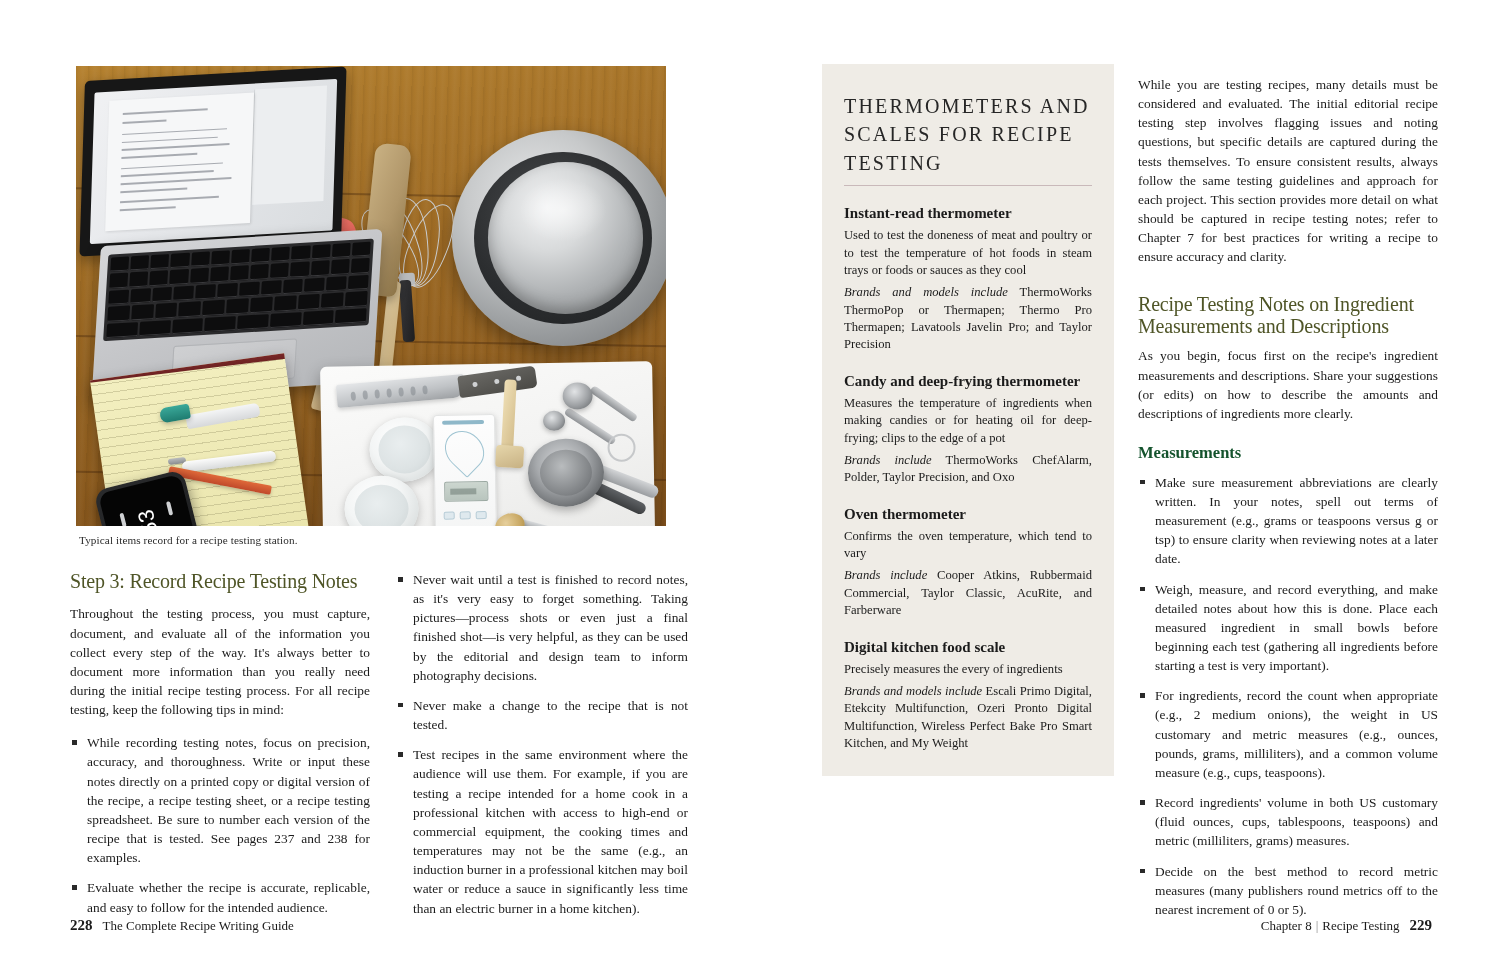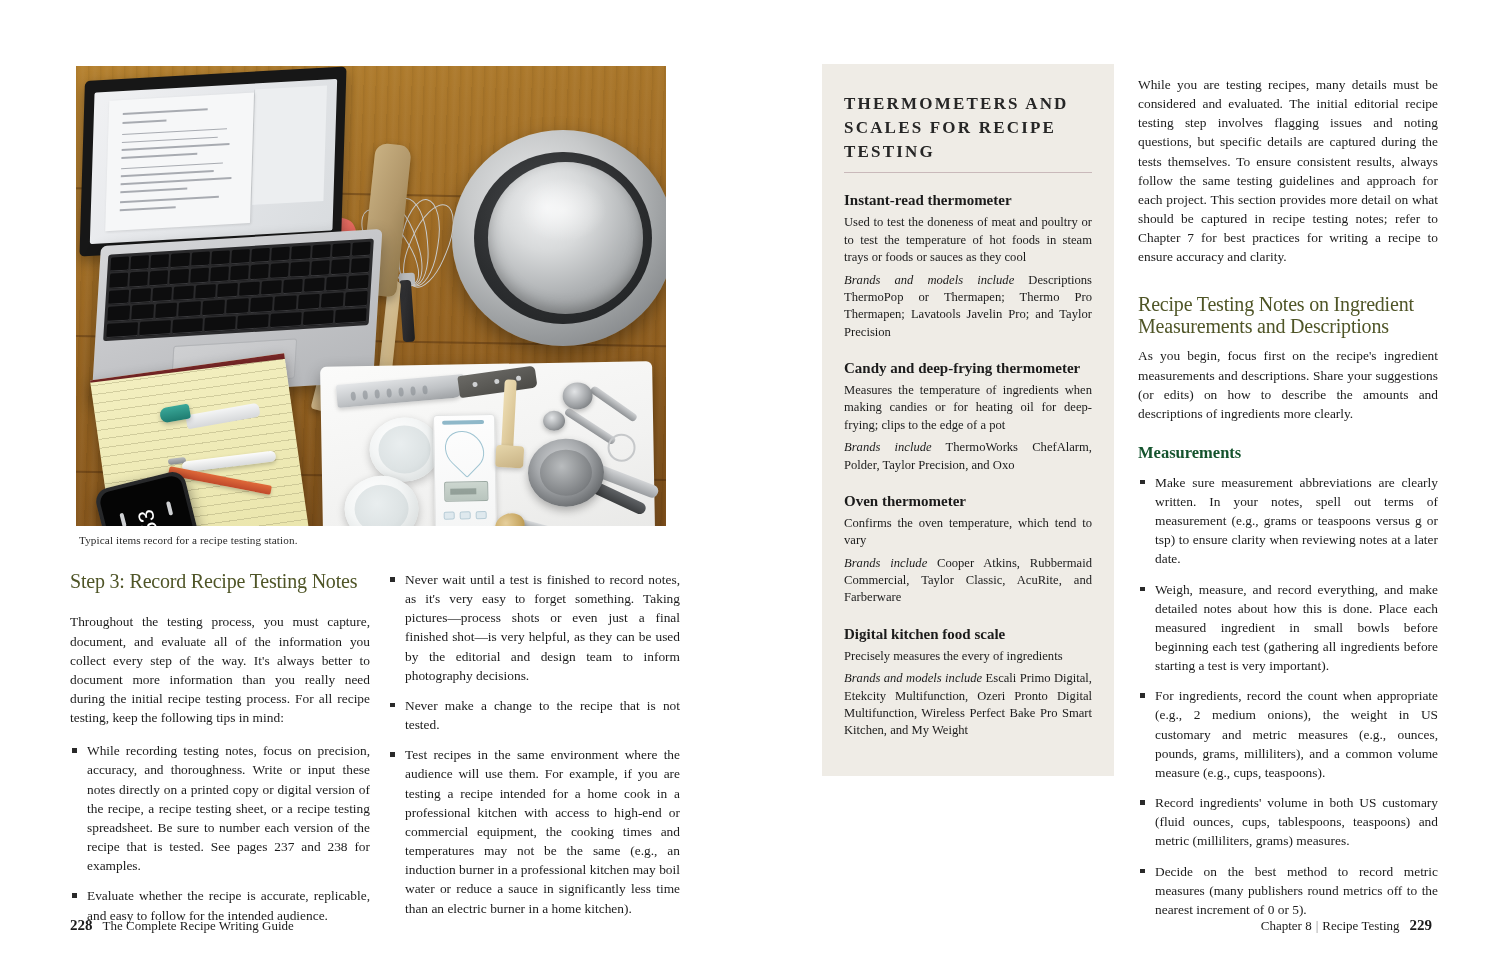--- a/index.html
+++ b/index.html
@@ -405,21 +405,21 @@
     position:relative; padding-left: 17px; margin-bottom: 11px;
     font-size:13.4px; line-height:1.43; color:#1b1b1b; text-align: justify;
   }
   ul.bl > li::before {
     content:''; position:absolute; left:2px; top:7px;
     width:4.5px; height:4.5px; background:#2a2a2a;
   }
 
   
   .lcol1 { position:absolute; left:70px; top:570px; width:300px; }
-  .lcol2 { position:absolute; left:388px; top:570px; width:292px; }
+  .lcol2 { position:absolute; left:396px; top:570px; width:292px; }
 
   .footer-left {
     position:absolute; left:70px; top:917px;
     font-size:13px; color:#1b1b1b;
   }
   .footer-left .pg { font-weight:bold; font-size:15px; margin-right:10px;}
   .footer-right {
     position:absolute; right:68px; top:917px;
     font-size:13px; color:#1b1b1b; text-align:right; white-space:nowrap;
   }
@@ -427,22 +427,22 @@
   .footer-right .sep { color:#8d8d8d; margin:0 4px;}
 
   
   .sidebox {
     position:absolute; left:822px; top:64px;
     width: 292px; height: 712px;
     background:#efece6;
   }
   .sidebox-inner { position:absolute; left:22px; right:22px; top:28px; }
   .sidebox-title {
-    font-size:17px; letter-spacing:2.2px; color:#262626;
-    line-height:1.42; font-weight:bold;
+    font-size:20px; letter-spacing:2.2px; color:#262626;
+    line-height:1.42; font-weight:normal;
   }
   .sidebox-rule {
     margin-top:8px; height:1px; background:#c9b9ba; width:100%;
   }
   .sb-h { font-weight:bold; font-size:15px; color:#1b1b1b; line-height:1.2; margin-top:18px; }
   .sb-p { font-size:12.6px; line-height:1.38; color:#1b1b1b; text-align:justify; margin-top:5px;}
   .sb-p .it { font-style:italic; }
 
   
   .rcol { position:absolute; left:1138px; top:66px; width:300px; }
@@ -644,21 +644,21 @@
           <div class="phone-bars" style="right:16px; top:24px; width:4px; height:14px;"></div>
         </div>
       </div>
     </div>
   </div>
 
   <div class="caption">Typical items record for a recipe testing station.</div>
 
   <div class="lcol1">
     <div class="h2-olive">Step 3: Record Recipe Testing Notes</div>
-    <div class="body" style="margin-top:20px;">Throughout the testing process, you must capture, document, and evaluate all of the information you collect every step of the way. It's always better to document more information than you really need during the initial recipe testing process. For all recipe testing, keep the following tips in mind:</div>
+    <div class="body" style="margin-top:12px;">Throughout the testing process, you must capture, document, and evaluate all of the information you collect every step of the way. It's always better to document more information than you really need during the initial recipe testing process. For all recipe testing, keep the following tips in mind:</div>
     <ul class="bl" style="margin-top:14px;">
       <li>While recording testing notes, focus on precision, accuracy, and thoroughness. Write or input these notes directly on a printed copy or digital version of the recipe, a recipe testing sheet, or a recipe testing spreadsheet. Be sure to number each version of the recipe that is tested. See pages 237 and 238 for examples.</li>
       <li>Evaluate whether the recipe is accurate, replicable, and easy to follow for the intended audience.</li>
     </ul>
   </div>
 
   <div class="lcol2">
     <ul class="bl">
       <li>Never wait until a test is finished to record notes, as it's very easy to forget something. Taking pictures—process shots or even just a final finished shot—is very helpful, as they can be used by the editorial and design team to inform photography decisions.</li>
       <li>Never make a change to the recipe that is not tested.</li>
@@ -671,21 +671,21 @@
   </div>
 
   <div class="sidebox">
     <div class="sidebox-inner">
       <div class="sidebox-title">THERMOMETERS AND SCALES FOR RECIPE TESTING</div>
       <div class="sidebox-rule"></div>
 
       <div>
         <div class="sb-h">Instant-read thermometer</div>
         <div class="sb-p">Used to test the doneness of meat and poultry or to test the temperature of hot foods in steam trays or foods or sauces as they cool</div>
-        <div class="sb-p"><span class="it">Brands and models include</span> <span>Descriptions ThermoPop or Thermapen; Thermo Pro Thermapen; Lavatools Javelin Pro; and Taylor Precision</span></div>
+        <div class="sb-p"><span class="it">Brands and models include</span> <span>ThermoWorks ThermoPop or Thermapen; Thermo Pro Thermapen; Lavatools Javelin Pro; and Taylor Precision</span></div>
       </div>
 
       <div style="margin-top:10px;">
         <div class="sb-h">Candy and deep-frying thermometer</div>
         <div class="sb-p">Measures the temperature of ingredients when making candies or for heating oil for deep-frying; clips to the edge of a pot</div>
         <div class="sb-p"><span class="it">Brands include</span> <span>ThermoWorks ChefAlarm, Polder, Taylor Precision, and Oxo</span></div>
       </div>
 
       <div style="margin-top:10px;">
         <div class="sb-h">Oven thermometer</div>

